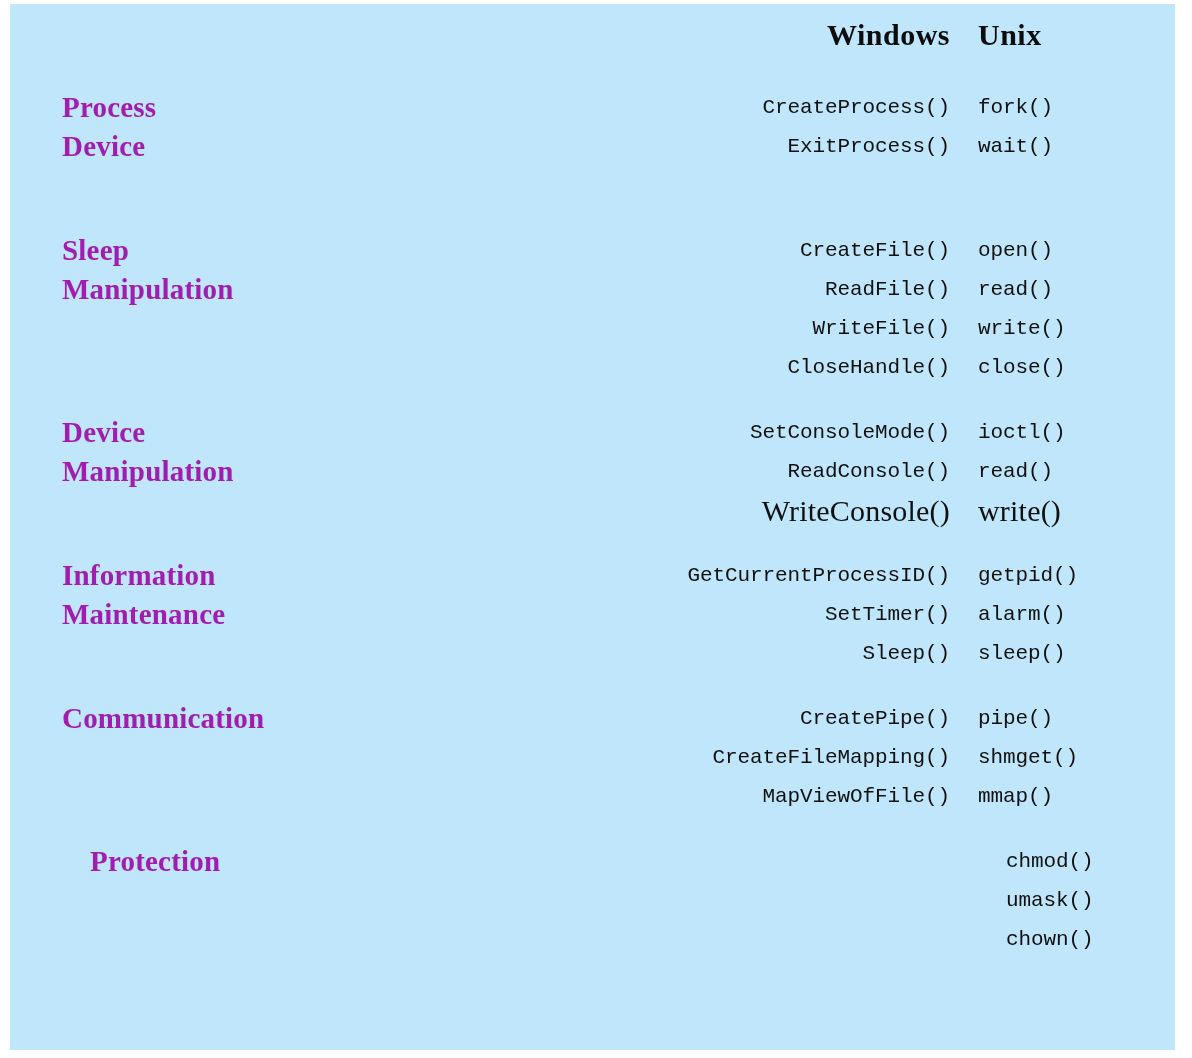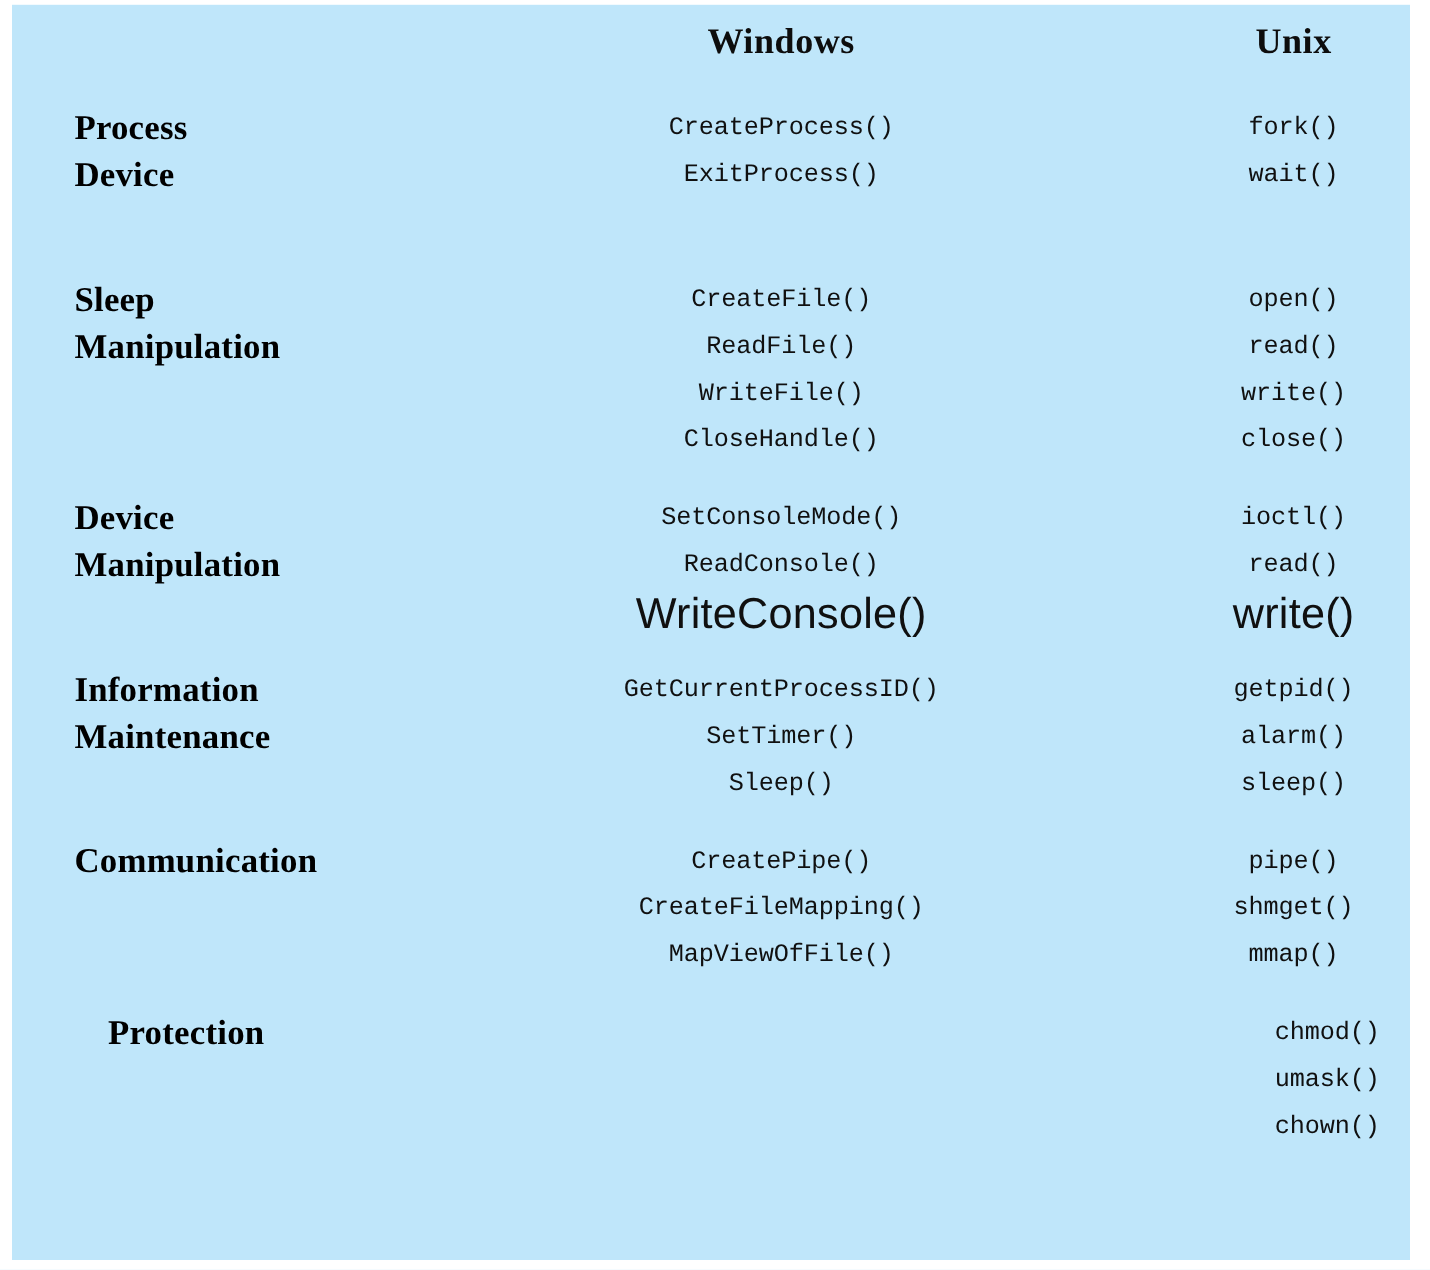--- a/index.html
+++ b/index.html
@@ -31,29 +31,29 @@
     width: 100%;
   }
   .col-category {
     position: absolute;
     left: 52px;
     width: 280px;
     text-align: left;
   }
   .col-windows {
     position: absolute;
-    left: 331px;
+    left: 320px;
     width: 620px;
-    text-align: center;
+    text-align: right;
   }
   .col-unix {
     position: absolute;
     left: 968px;
     width: 200px;
-    text-align: center;
+    text-align: left;
   }
 
   
   #header-row {
     position: absolute;
     top: 14px;
     left: 0;
     height: 44px;
   }
   .header-label {
@@ -73,40 +73,40 @@
     right: 0;
   }
   .group {
     position: relative;
     margin-bottom: 26px;
   }
   .category-lines {
     font-family: "Liberation Serif", "DejaVu Serif", serif;
     font-size: 29px;
     font-weight: 600;
-    color: #000000;
+    color: #a21caf;
     line-height: 39px;
     letter-spacing: 0.2px;
   }
   .category-lines div {
     white-space: nowrap;
   }
   .call-line {
     font-family: "Liberation Mono", "DejaVu Sans Mono", monospace;
     font-size: 21px;
     font-weight: 400;
     color: #101010;
     line-height: 39px;
     white-space: nowrap;
     letter-spacing: -0.1px;
   }
   
   .call-line.serif-variant {
-    font-family: Liberation Sans, sans-serif;
-    font-size: 36px;
+    font-family: Liberation Serif, serif;
+    font-size: 30px;
     letter-spacing: 0.2px;
   }
 </style>
 </head>
 <body>
 
 <div id="table-panel">
 
   <div id="header-row" class="row">
     <div class="col-category header-label"></div>

